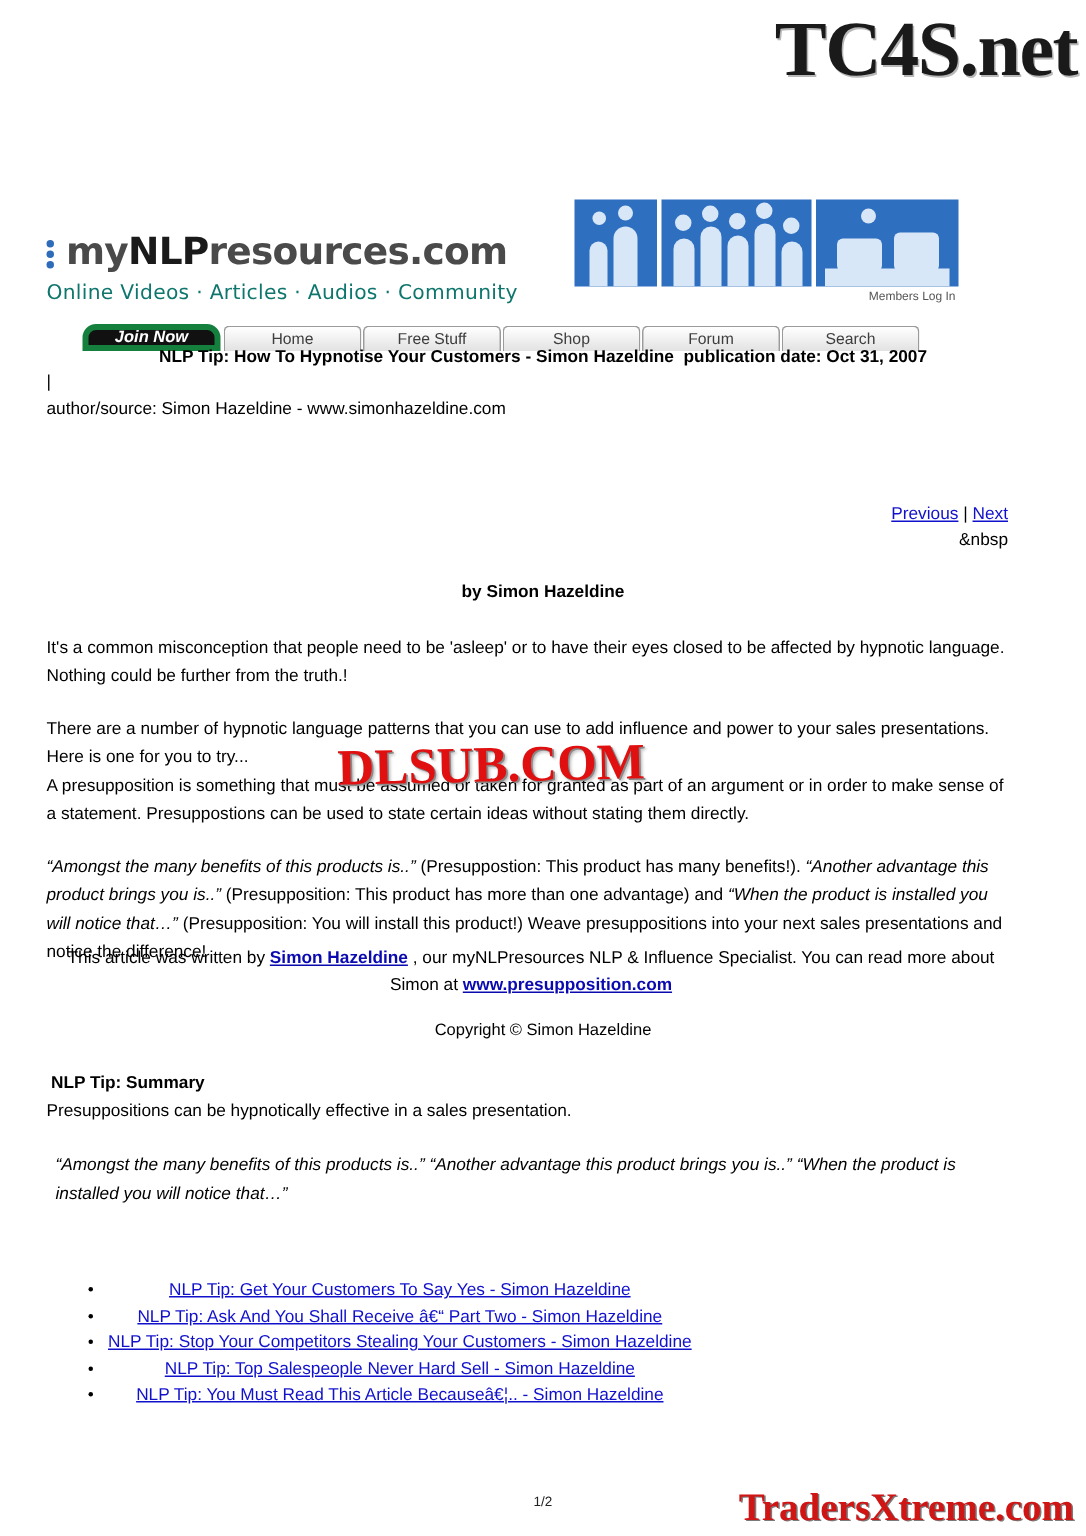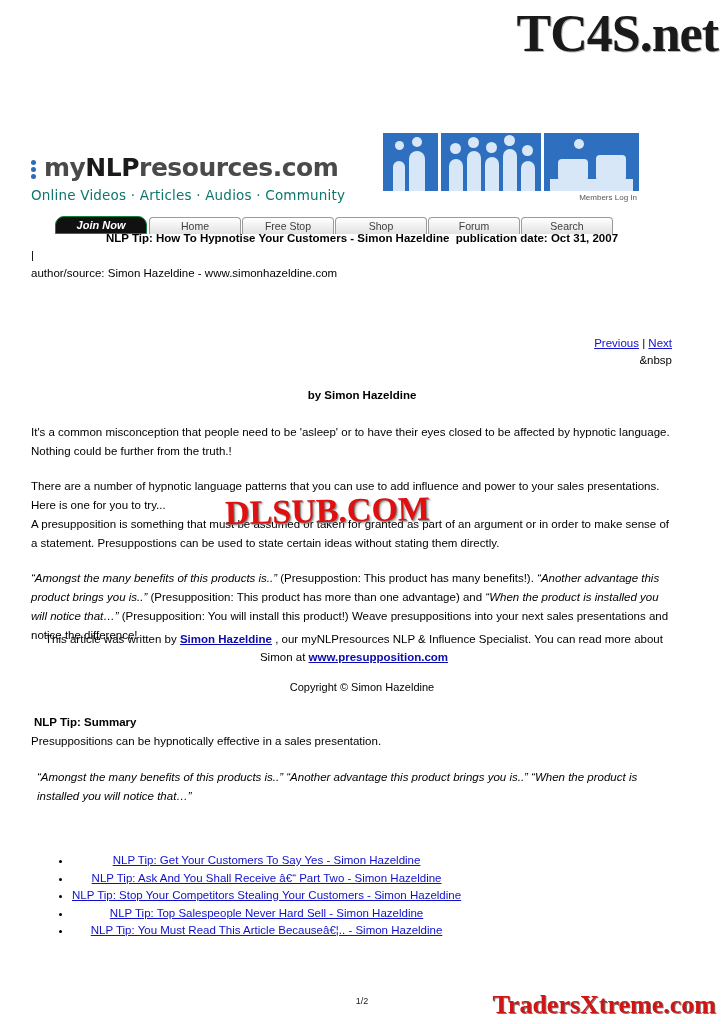--- a/index.html
+++ b/index.html
@@ -136,21 +136,21 @@
     height: 18px;
     background: #111;
     color: #fff;
     font-size: 11px;
     font-weight: bold;
     font-style: italic;
     display: flex;
     align-items: center;
     justify-content: center;
     border-radius: 9px 9px 0 0;
-    border: 1px solid #15803d;
+    border: 4px solid #15803d;
     margin-right: 2px;
   }
   .nav-tab {
     width: 92px;
     height: 17px;
     background: linear-gradient(#ffffff, #e2e2e2);
     border: 1px solid #9b9b9b;
     border-bottom: none;
     border-radius: 4px 4px 0 0;
     font-size: 10.5px;
@@ -364,21 +364,21 @@
         <span class="sil s4"></span>
     </div>
   </div>
 
   <div class="members-login">Members Log In</div>
 </div>
 
 <div class="navbar">
   <div class="nav-join">Join Now</div>
   <div class="nav-tab">Home</div>
-  <div class="nav-tab">Free Stop</div>
+  <div class="nav-tab">Free Stuff</div>
   <div class="nav-tab">Shop</div>
   <div class="nav-tab">Forum</div>
   <div class="nav-tab">Search</div>
 </div>
 
 <div class="title-line">
   <b>NLP Tip: How To Hypnotise Your Customers - Simon Hazeldine</b>&nbsp;&nbsp;<span class="pubdate">publication date: Oct 31, 2007</span>
 </div>
 <div class="pipe-row">|</div>
 <div class="author-row">author/source: Simon Hazeldine - www.simonhazeldine.com</div>

